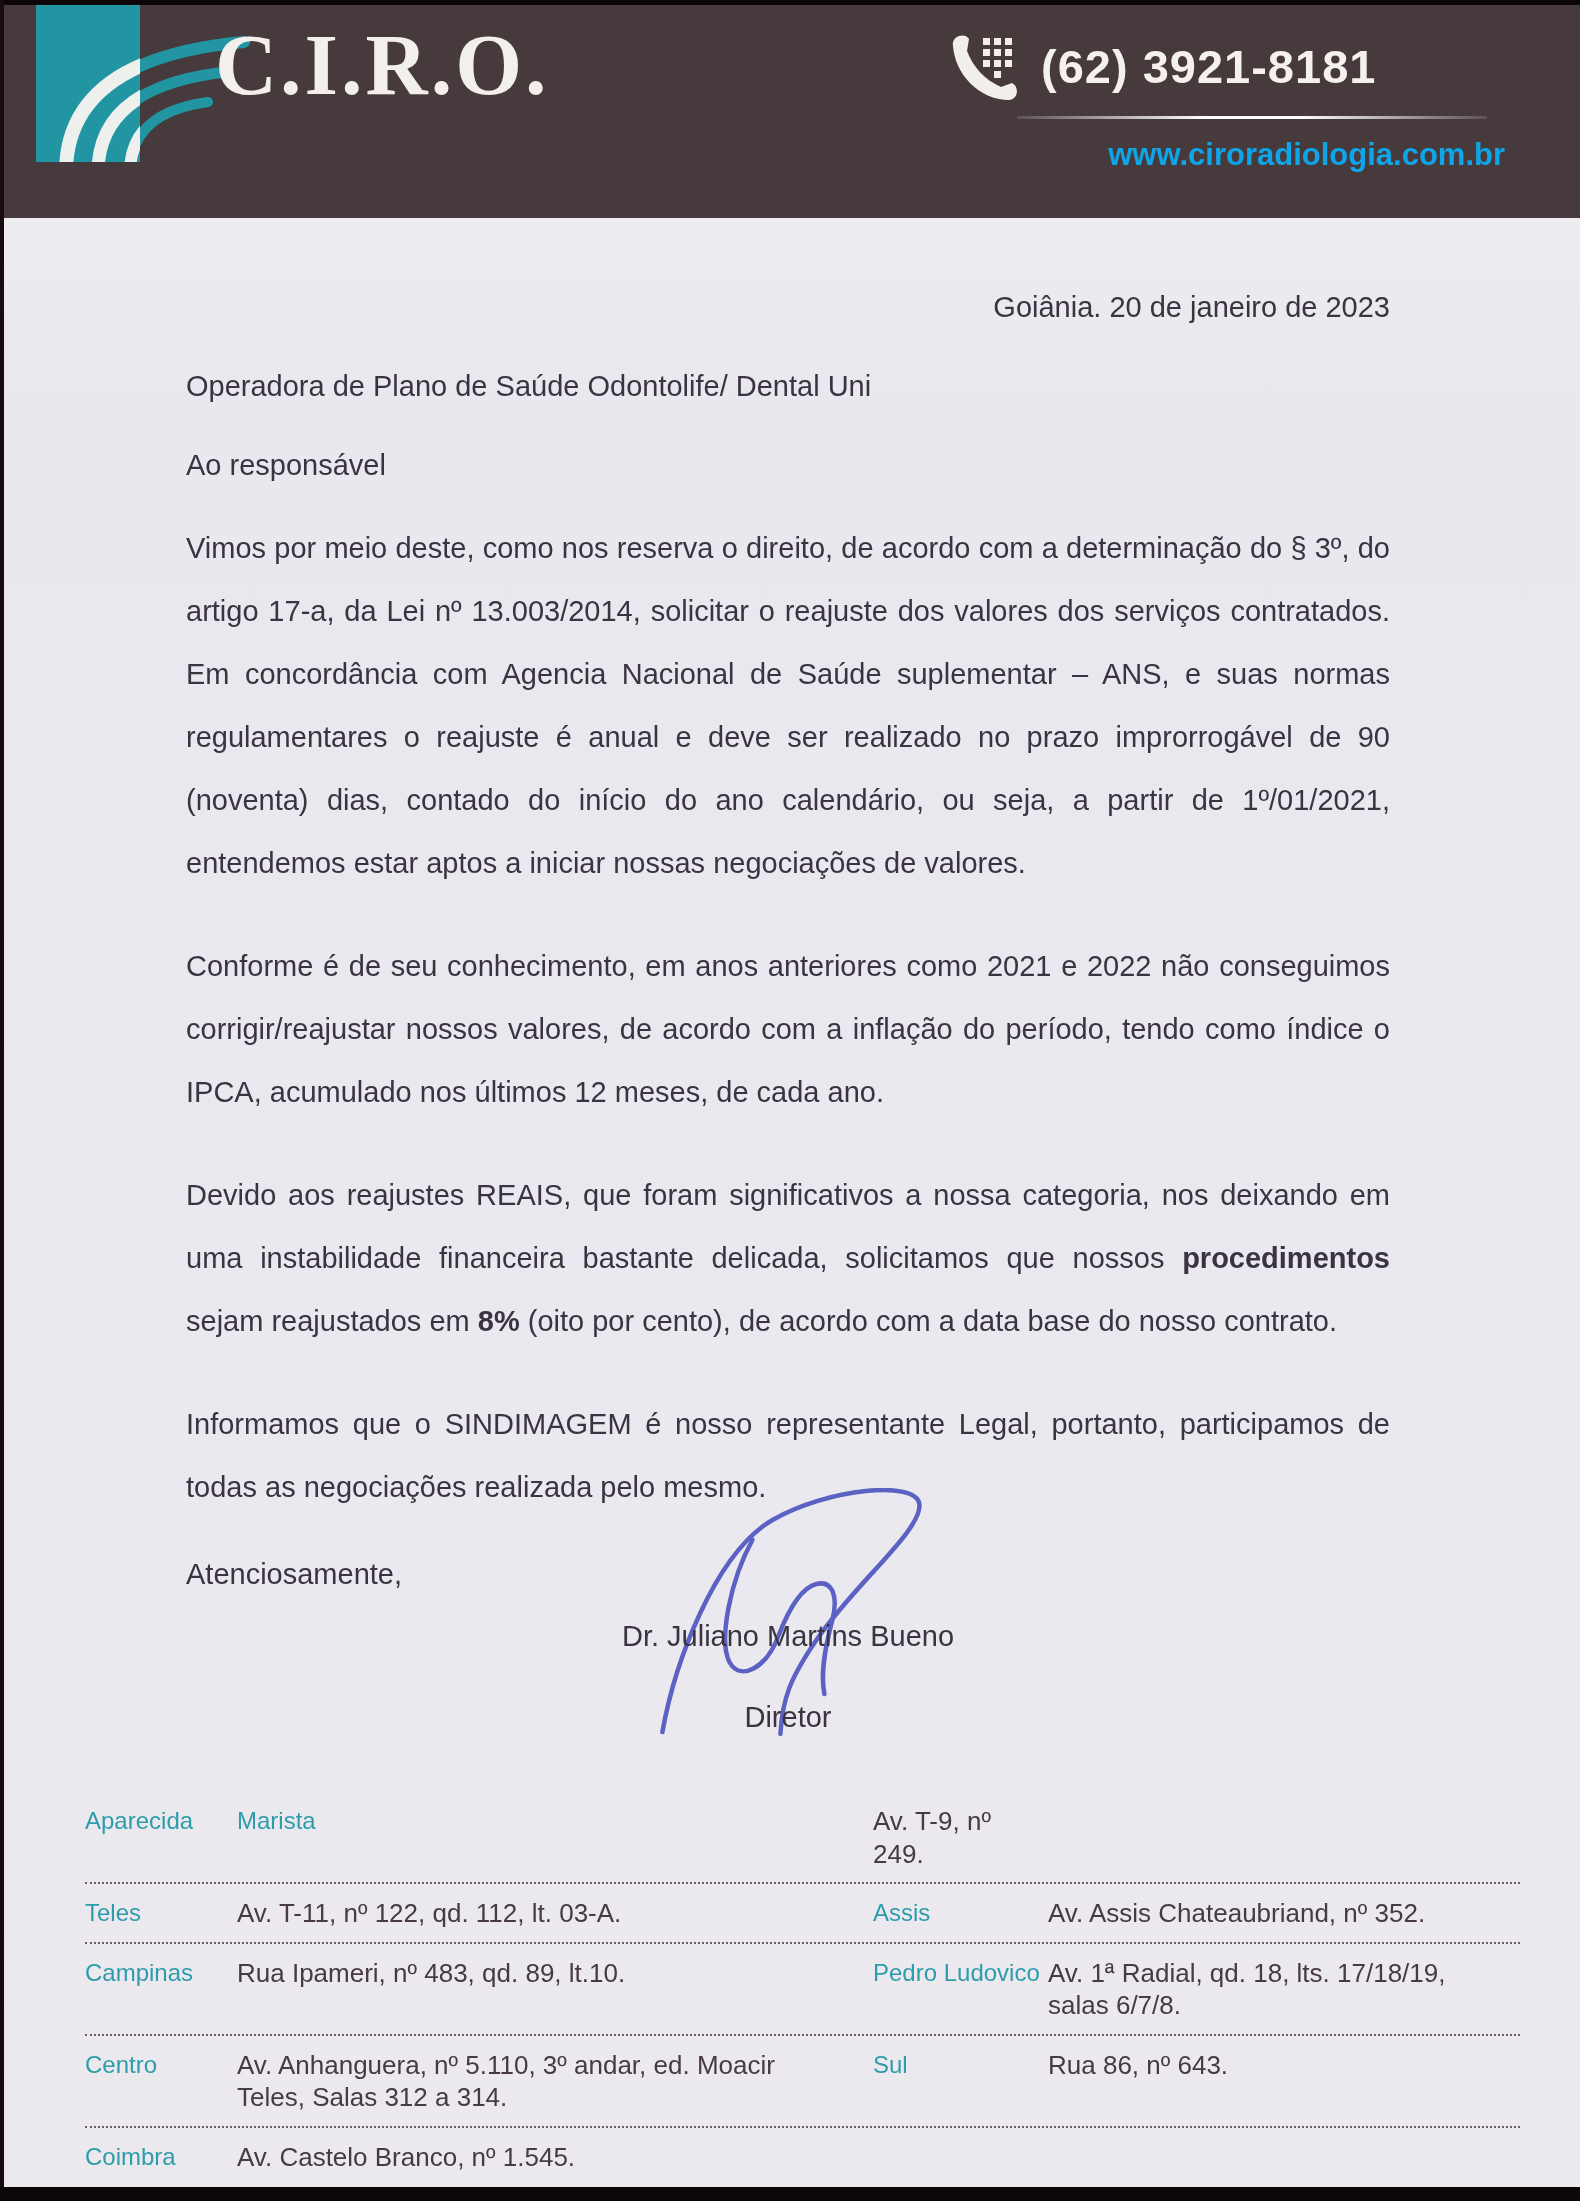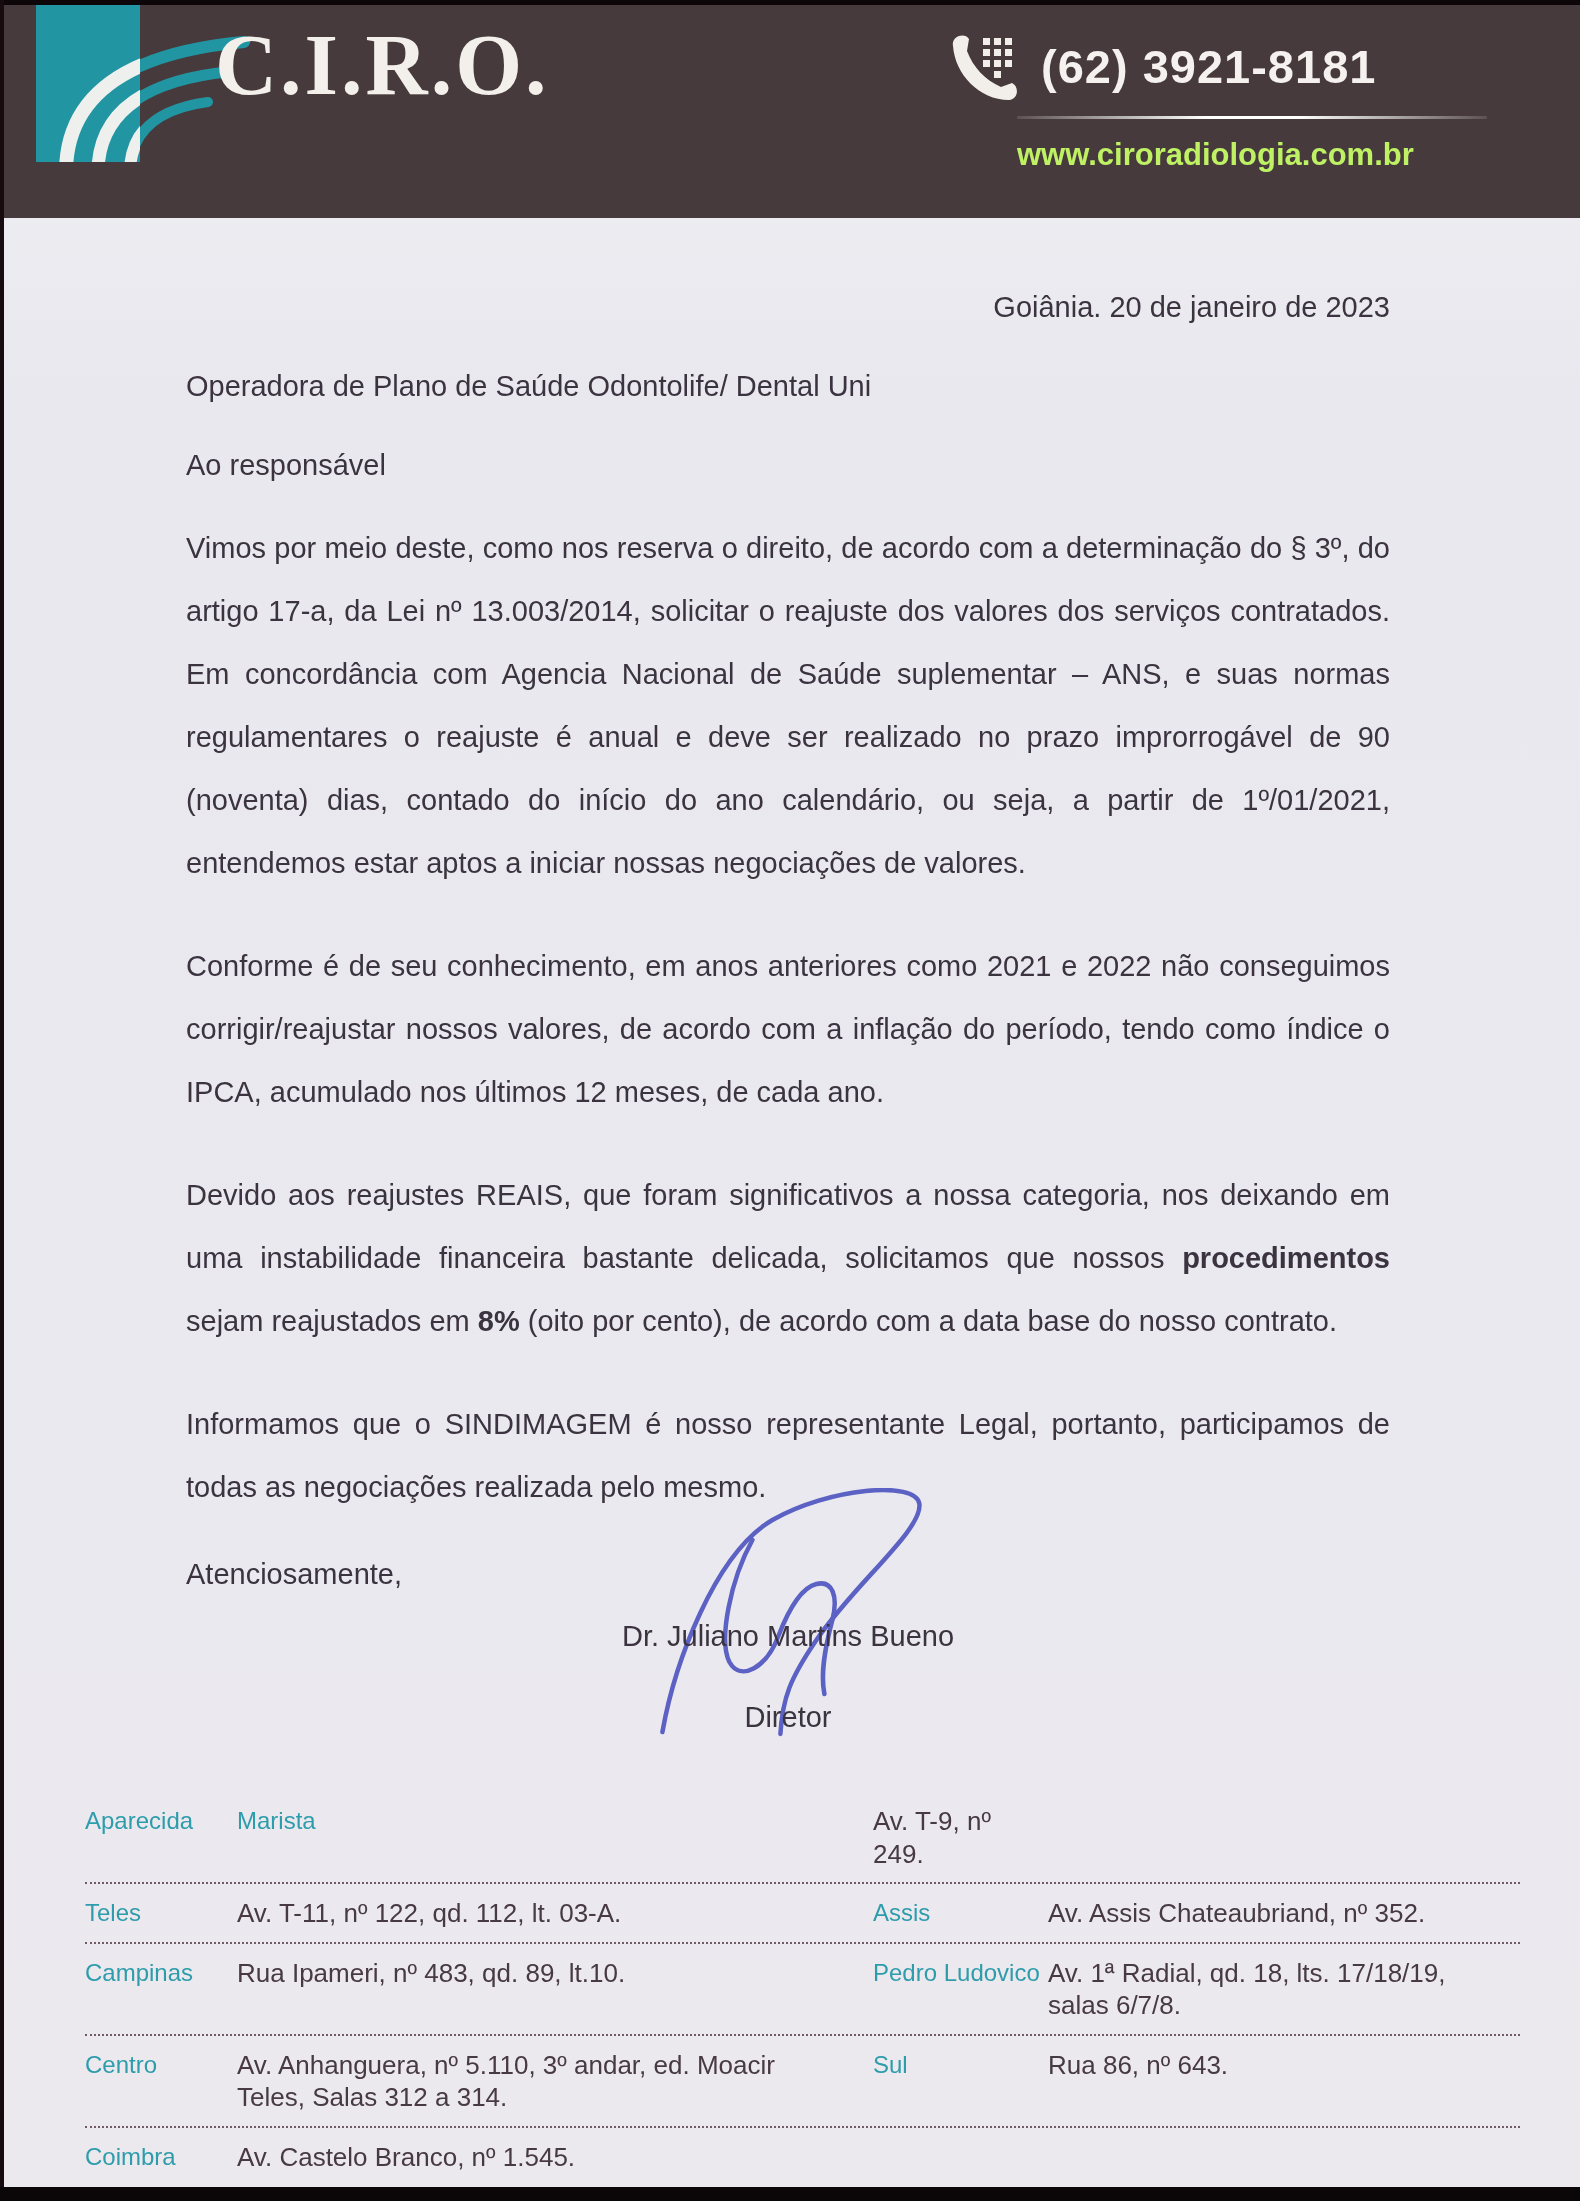--- a/index.html
+++ b/index.html
@@ -8,40 +8,40 @@
     position:relative; width:1580px; height:2201px; overflow:hidden;
     background:linear-gradient(180deg,#f1f0f4 0%,#e9e8ee 18%,#eae9ef 70%,#ece9ee 100%);
     font-family:"Liberation Sans", sans-serif; color:#3f3640;
   }
   .edge-top { position:absolute; top:0; left:0; width:100%; height:5px; background:#0d0609; z-index:6;}
   .edge-left { position:absolute; top:0; left:0; width:4px; height:100%; background:#170b0f; z-index:6;}
   .edge-bottom { position:absolute; bottom:0; left:0; width:100%; height:14px; background:#0b0708; z-index:6;}
 
   
   .header {
-    position:relative; width:100%; height:218px; background:#463a3c; color:#f2efeb;
+    position:relative; width:100%; height:218px; background:#463a3c; color:#f2efeb;text-align:right;
   }
   .logo-svg { position:absolute; left:36px; top:0; }
   .brand-text { position:absolute; left:215px; top:22px; }
   .brand-acronym {
     font-family:"Liberation Serif", serif; font-weight:600; font-size:86px;
     letter-spacing:3px; color:#f3f0ec; line-height:1;
   }
   .brand-subtitle {
     font-family:"Liberation Serif", serif; font-size:36px; color:#efece7; margin-top:8px;
   }
   .contact { position:absolute; left:945px; top:30px; width:560px; }
   .phone-row { display:flex; align-items:center; gap:18px; }
   .phone-number { font-size:47px; font-weight:bold; color:#f4f1ee; letter-spacing:1px; }
   .contact-divider {
     margin-top:14px; margin-left:72px; width:470px; height:3px;
     background:linear-gradient(90deg, rgba(255,255,255,.12), #ffffff 40%, #ffffff 60%, rgba(255,255,255,.12));
     border-radius:2px;
   }
-  .website { margin-top:18px; margin-left:72px; font-size:31px; font-weight:bold; color:#bef264; }
+  .website { margin-top:18px; margin-left:72px; font-size:31px; font-weight:bold; color:#0ea5e9; }
 
   
   .letter { padding:0 190px 0 186px; font-size:29px; color:#3b3440; }
   .dateline { margin-top:58px; text-align:right; line-height:63px; }
   .recipient { margin-top:16px; line-height:63px; }
   .salutation { margin-top:16px; line-height:63px; }
   .para { margin-top:40px; text-align:justify; line-height:63px; }
   .para.first { margin-top:20px; }
   .para.tight { margin-top:6px; text-align:left; }
   .para b { font-weight:bold; }

